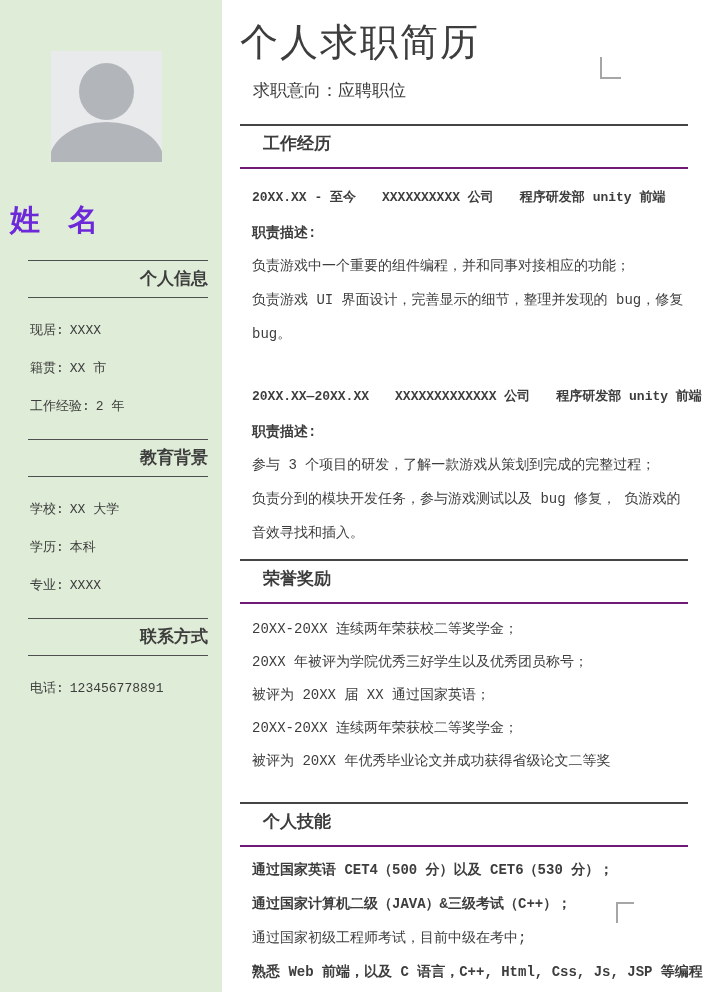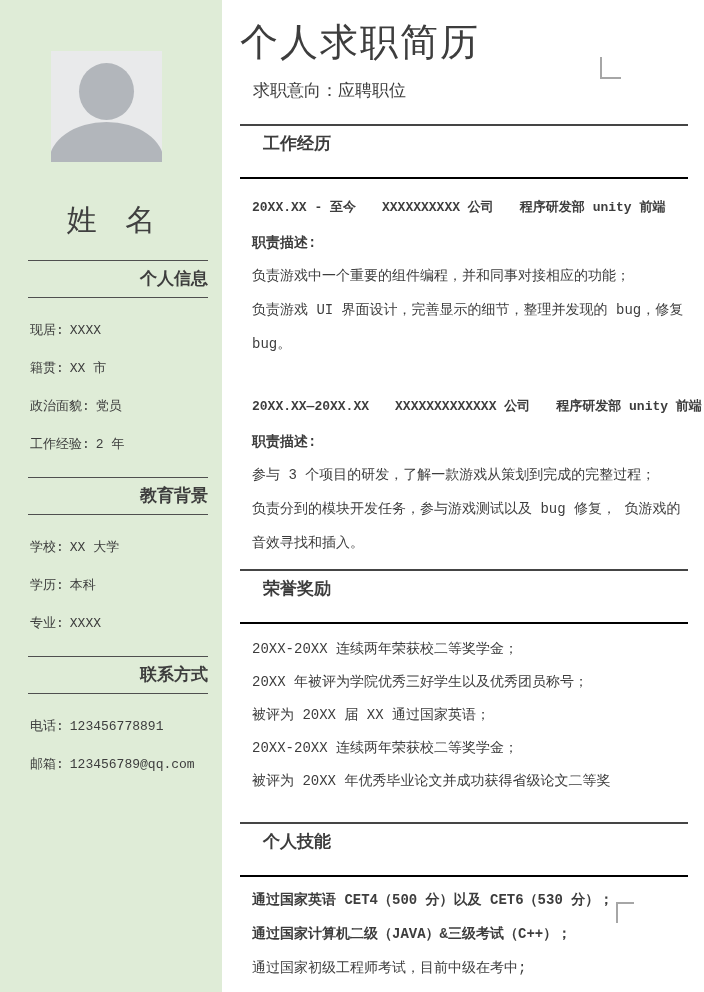--- a/index.html
+++ b/index.html
@@ -24,24 +24,24 @@
   }
   .photo .head {
     position: absolute; left: 28px; top: 12px; width: 55px; height: 57px;
     background: #b2b6bb; border-radius: 50%;
   }
   .photo .torso {
     position: absolute; left: -2px; right: -2px; bottom: 0; height: 40px;
     background: #b2b6bb; border-radius: 50% 50% 0 0 / 100% 100% 0 0;
   }
   .name {
-    margin-top: 38px; text-align: center;
-    font-family: "Liberation Sans", sans-serif;
-    font-size: 30px; font-weight: 400; letter-spacing: 10px; text-indent: 10px;
-    color: #404040;
+    margin-top: 38px; 
+    font-family: "Liberation Sans", sans-serif;
+    font-size: 30px; font-weight: 700; letter-spacing: 10px; text-indent: 10px;
+    color: #6d28d9;
   }
   .side-header {
     margin: 24px 14px 0 28px;
     border-top: 1px solid #4f4f4f; border-bottom: 1px solid #4f4f4f;
     text-align: right; font-size: 17px; font-weight: bold;
     padding: 9px 0; line-height: 18px;
     font-family: "Liberation Sans", sans-serif;
   }
   .side-header.first { margin-top: 19px; }
   .side-items { }
@@ -58,22 +58,22 @@
     margin-top: 20px;
     font-family: "Liberation Sans", sans-serif;
     font-size: 38px; line-height: 44px; font-weight: 400; letter-spacing: 2px;
   }
   .subtitle {
     margin-top: 17px; padding-left: 13px;
     font-family: "Liberation Sans", sans-serif;
     font-size: 17px; line-height: 20px;
   }
   .sec-head {
-    border-top: 2px solid #454545; border-bottom: 2px solid #000000;
-    padding: 9px 0 25px 23px; font-size: 17px; line-height: 17px; font-weight: bold;
+    border-top: 2px solid #454545; border-bottom: 2px solid #701a75;
+    padding: 9px 0 15px 23px; font-size: 17px; line-height: 17px; font-weight: bold;
     font-family: "Liberation Sans", sans-serif;
   }
   .sec-head.work   { margin-top: 23px; }
   .sec-head.honor  { margin-top: 9px; }
   .sec-head.skill  { margin-top: 24px; }
 
   .jobrow {
     margin-top: 21px; padding-left: 12px;
     font-size: 13px; font-weight: bold; line-height: 16px; white-space: nowrap;
   }
@@ -120,23 +120,20 @@
 
     <div class="side-header first">个人信息</div>
     <div class="side-items">
       <div class="side-item">
         <span class="lbl">现居:</span><span class="val">XXXX</span>
       </div>
       <div class="side-item">
         <span class="lbl">籍贯:</span><span class="val">XX 市</span>
       </div>
       <div class="side-item">
-        <span class="lbl">政治面貌:</span><span class="val">党员</span>
-      </div>
-      <div class="side-item">
         <span class="lbl">工作经验:</span><span class="val">2 年</span>
       </div>
     </div>
 
     <div class="side-header">教育背景</div>
     <div class="side-items">
       <div class="side-item">
         <span class="lbl">学校:</span><span class="val">XX 大学</span>
       </div>
       <div class="side-item">
@@ -144,23 +141,20 @@
       </div>
       <div class="side-item">
         <span class="lbl">专业:</span><span class="val">XXXX</span>
       </div>
     </div>
 
     <div class="side-header">联系方式</div>
     <div class="side-items">
       <div class="side-item">
         <span class="lbl">电话:</span><span class="val">123456778891</span>
-      </div>
-      <div class="side-item">
-        <span class="lbl">邮箱:</span><span class="val">123456789@qq.com</span>
       </div>
     </div>
   </aside>
 
   <main class="main">
     <h1 class="title">个人求职简历</h1>
     <div class="subtitle">求职意向：应聘职位</div>
 
     <div class="sec-head work">工作经历</div>
 

